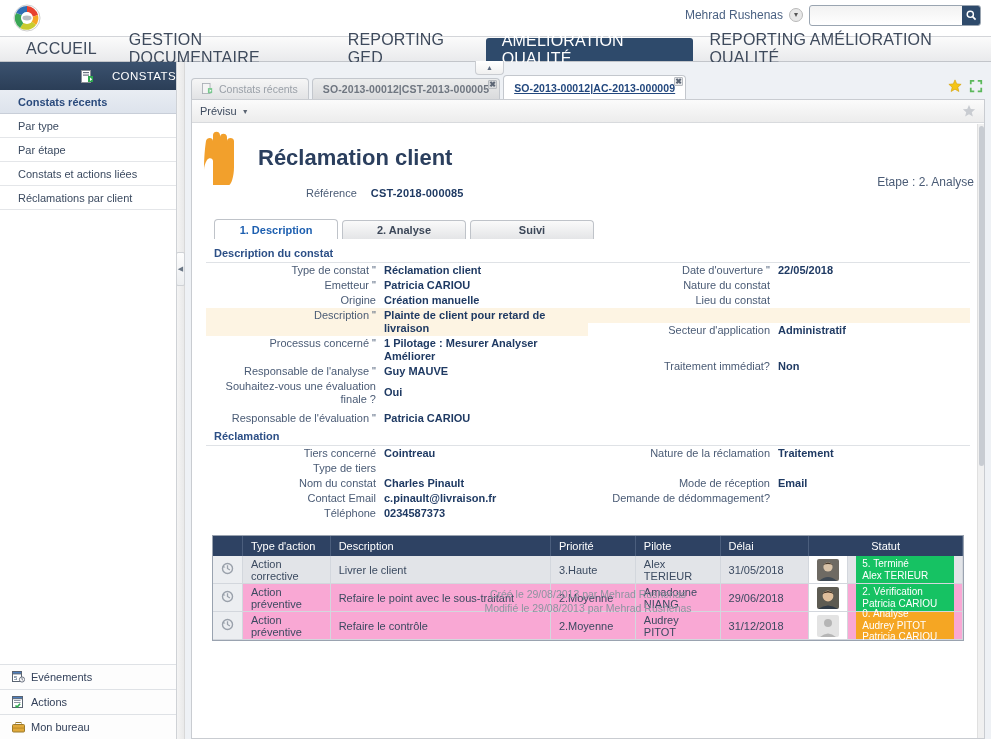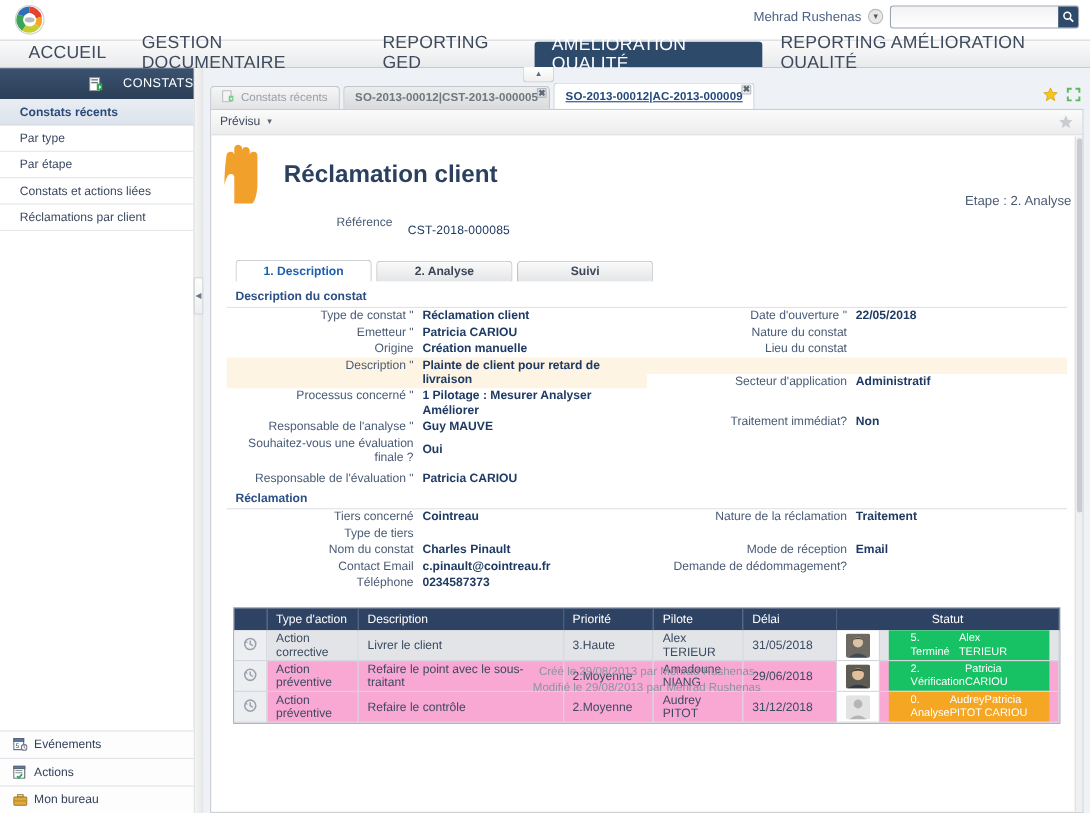--- a/index.html
+++ b/index.html
@@ -248,21 +248,21 @@
   .etape {
     position: absolute; right: 10px; top: 16px;
     font-size: 12px; color: #4a5b75; margin-top: 36px;
   }
   .ref-row {
     margin: 16px 0 0 0;
     display: flex; align-items: center; gap: 14px;
     padding-left: 100px;
   }
   .ref-label { font-size: 11px; color: #4a5b75; }
-  .ref-value { font-size: 11px; color: #1f3a63; font-weight: normal; letter-spacing: .2px; margin-top: 17px; }
+  .ref-value { font-size: 11px; color: #1f3a63; font-weight: bold; letter-spacing: .2px; }
 
   
   .inner-tabs {
     display: flex; gap: 4px;
     margin: 20px 0 0 8px;
     align-items: flex-end;
     position: relative; z-index: 2;
   }
   .itab {
     width: 124px; height: 19px;
@@ -325,23 +325,23 @@
     height: 27px; padding: 0 8px; color: #3b4a60;
     border-right: 1px solid #d3d7dd;
     border-bottom: 1px solid #d3d7dd;
     background: #f9a8d4;
   }
   table.actions tbody tr.alt td { background: #e2e4e8; }
   td.td-icon { width: 22px; padding: 0; text-align: center; background:#eceef1 !important; }
   td.td-avatar { width: 28px; padding: 0; text-align:center; background:#fff !important; border-right:0; }
   td.td-status { padding: 0; border-right: 0; width: 128px; }
   .status-cell {
-    height: 27px; padding: 2px 20px;
+    height: 27px; padding: 2px 6px;
     color: #ffffff; font-size: 10px; line-height: 11.5px;
-    display: flex; flex-direction: row; justify-content: center;
+    display: flex; flex-direction: column; justify-content: center;
   }
   .status-green { background: #16c263; }
   .status-orange { background: #f5a623; }
   .avatar {
     width: 22px; height: 22px; border-radius: 2px;
     display: inline-block; vertical-align: middle;
   }
 
   
   .doc-footer {
@@ -630,21 +630,21 @@
             <div class="frow">
               <div class="flabel">Type de tiers</div>
               <div class="fvalue"></div>
             </div>
             <div class="frow">
               <div class="flabel">Nom du constat</div>
               <div class="fvalue">Charles Pinault</div>
             </div>
             <div class="frow">
               <div class="flabel">Contact Email</div>
-              <div class="fvalue">c.pinault@cointreau.fr</div>
+              <div class="fvalue">c.pinault@livraison.fr</div>
             </div>
             <div class="frow">
               <div class="flabel">Téléphone</div>
               <div class="fvalue">0234587373</div>
             </div>
           </div>
           <div class="fcol right">
             <div class="frow">
               <div class="flabel">Nature de la réclamation</div>
               <div class="fvalue">Traitement</div>

